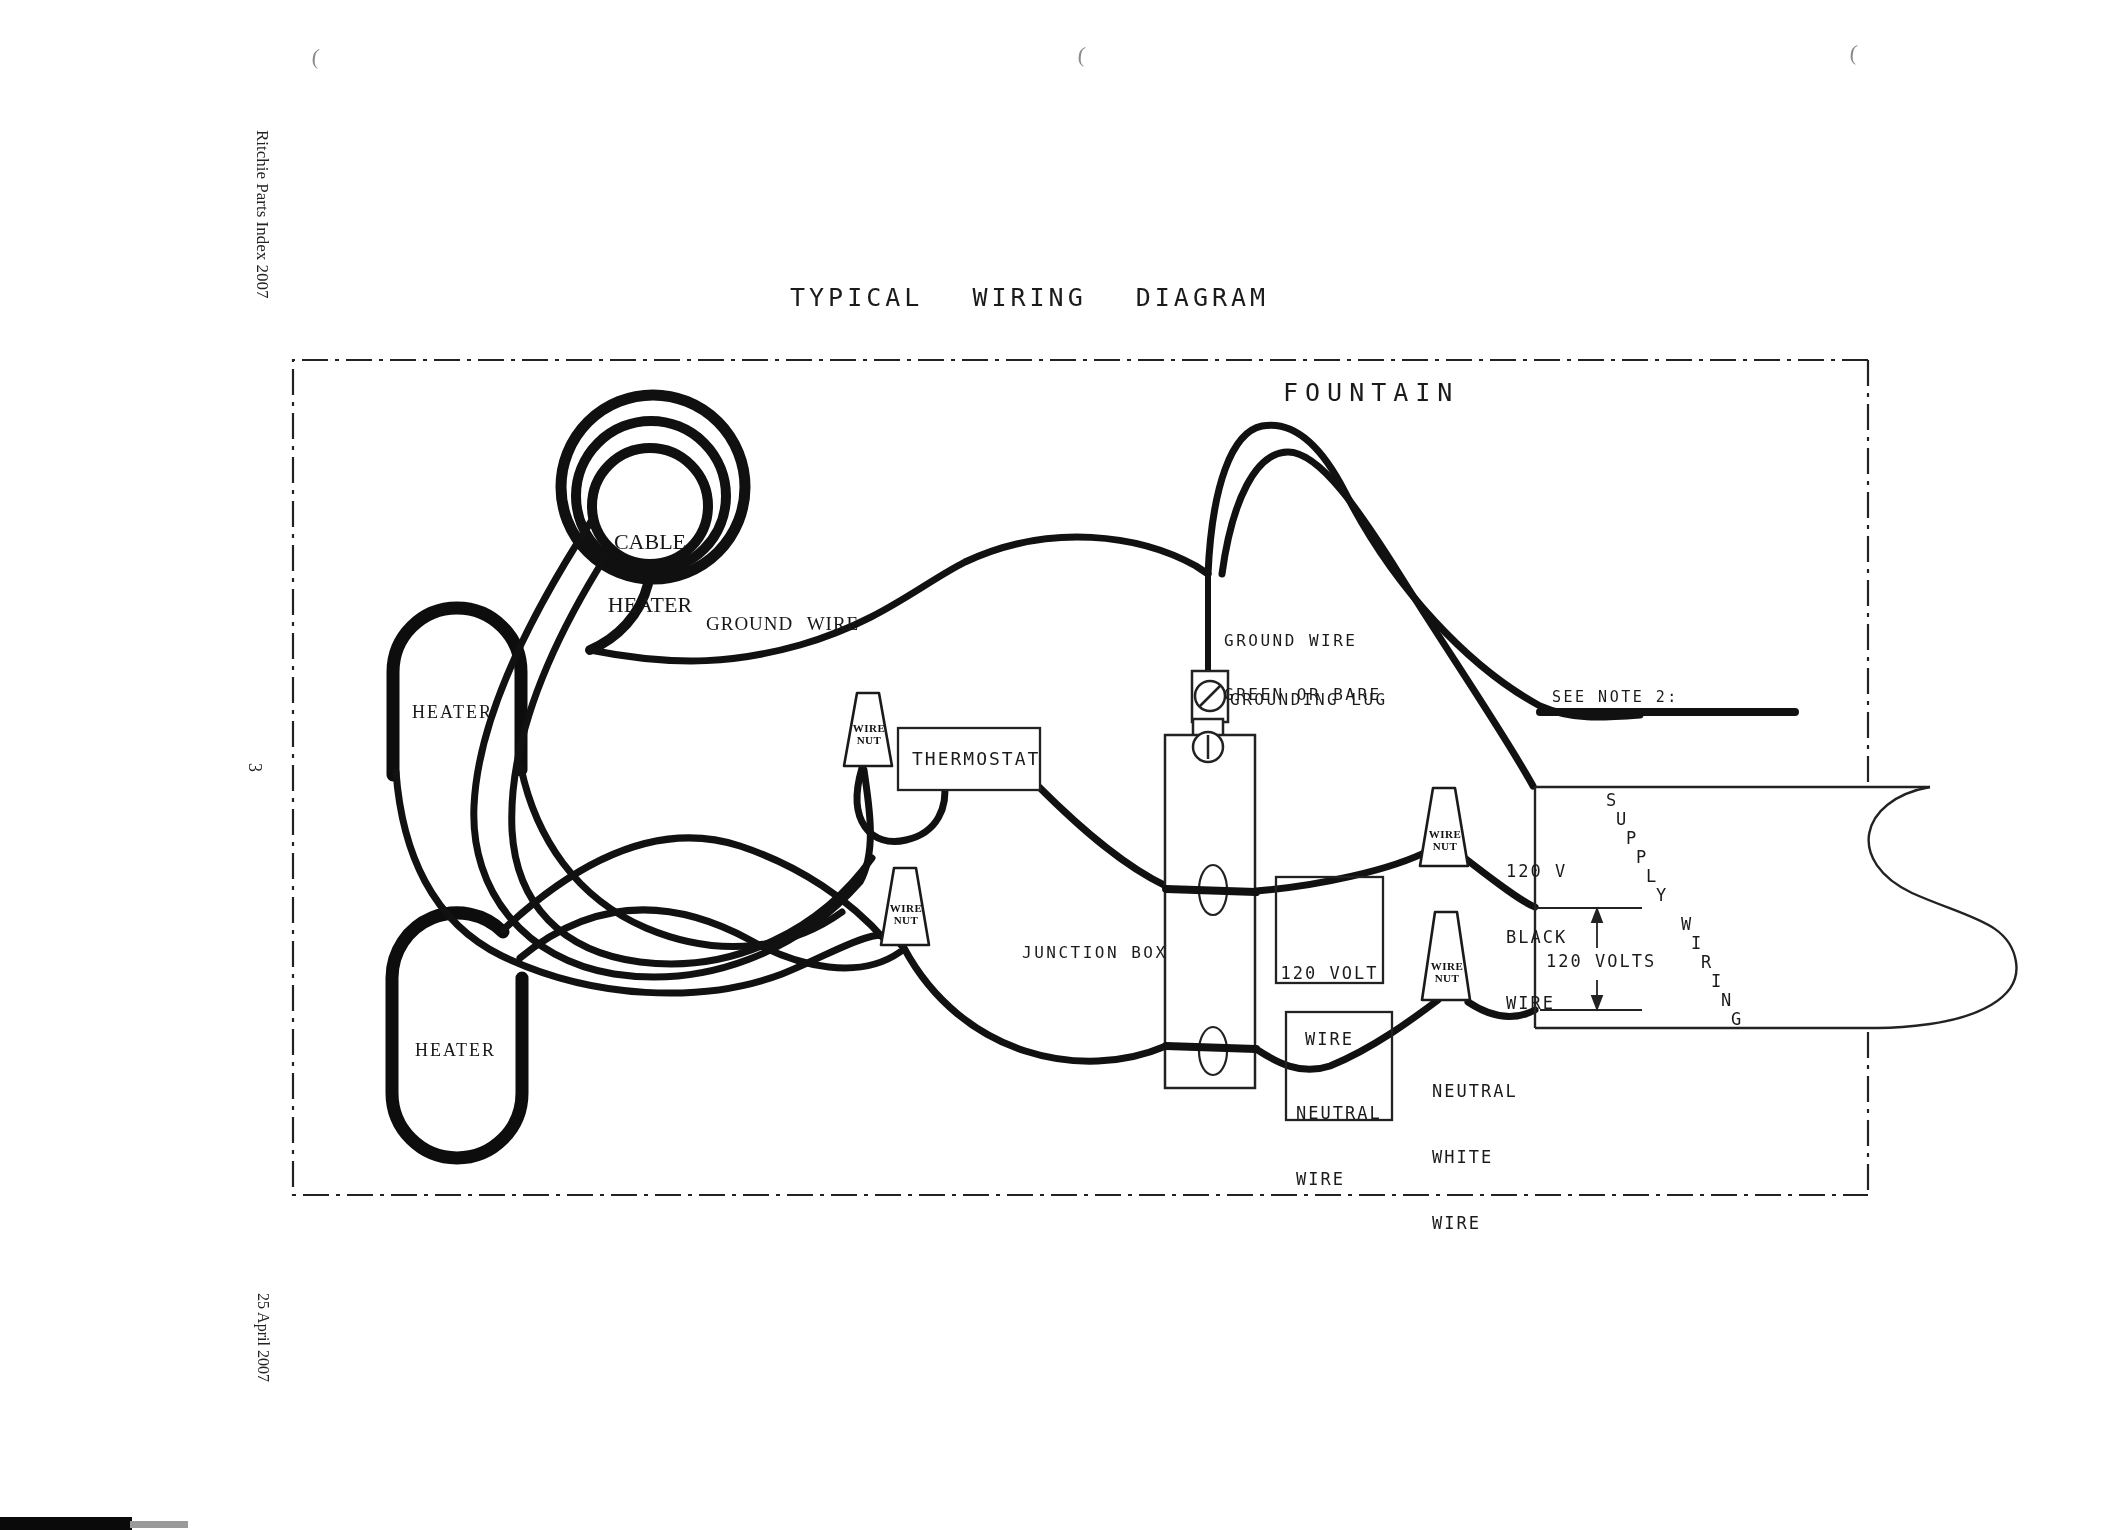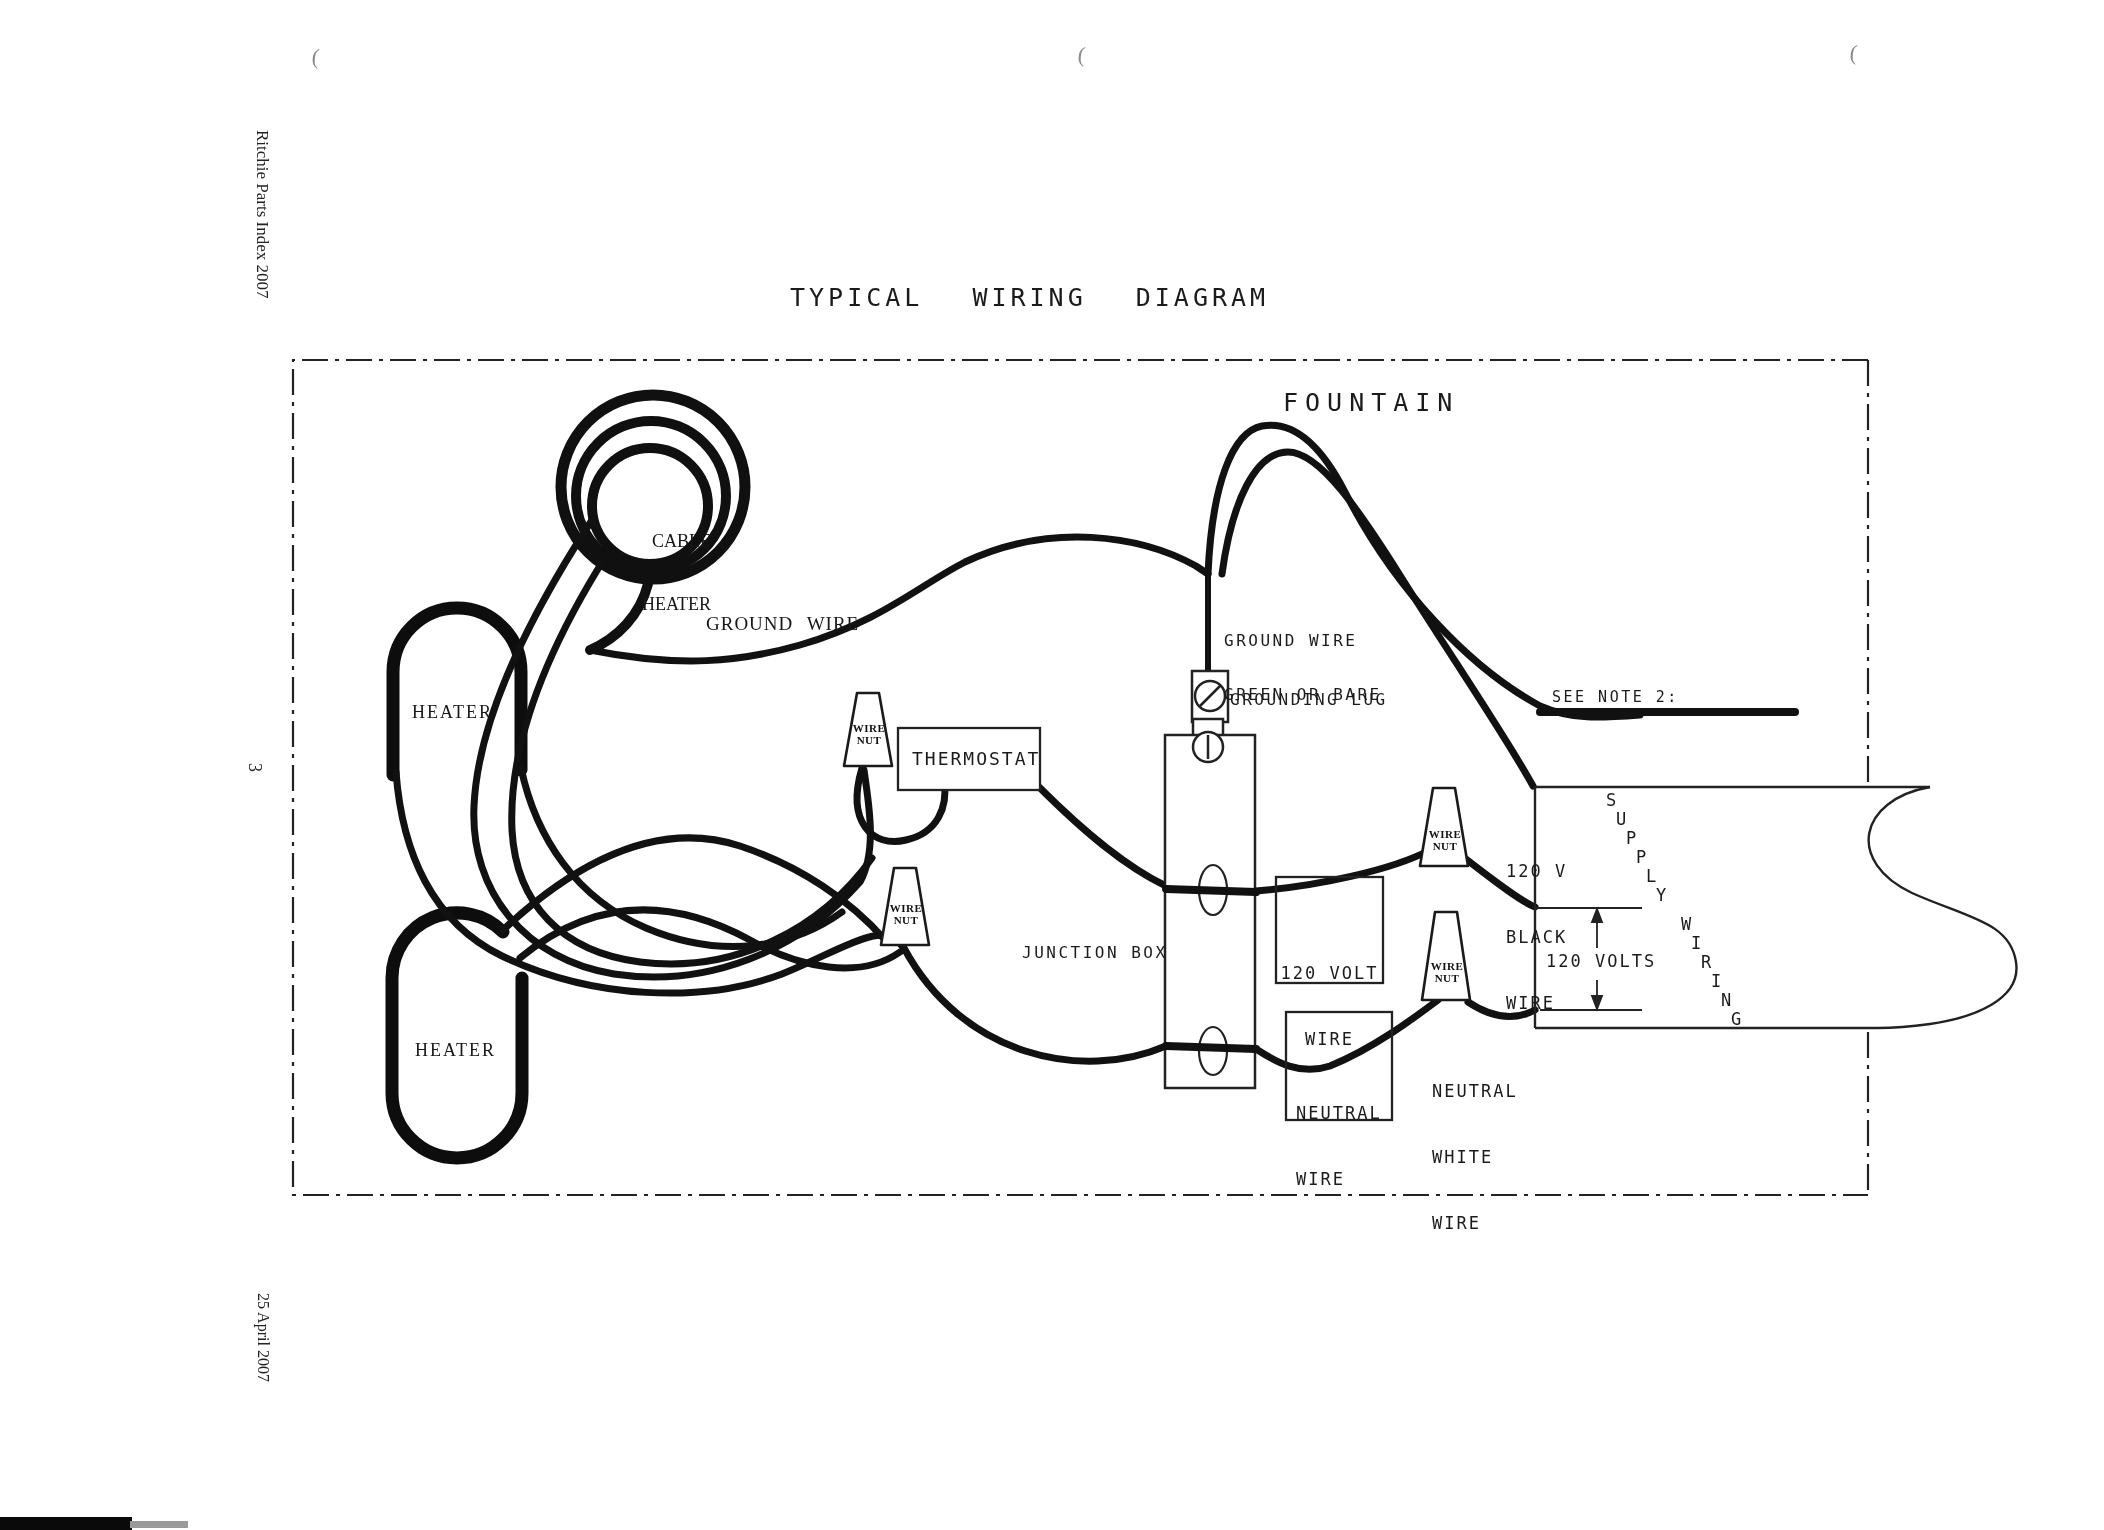--- a/index.html
+++ b/index.html
@@ -12,21 +12,21 @@
   .cad-title{font-size:25px;letter-spacing:4px;word-spacing:30px;}
   .cad-big{font-size:25px;letter-spacing:7px;}
   .cad-md{font-size:16px;letter-spacing:2.5px;line-height:18px;}
   .cad-sm{font-size:15px;letter-spacing:2.5px;}
   .cad-lab{font-size:17px;letter-spacing:2px;line-height:22px;}
   
   .ser{font-family:"Liberation Serif","DejaVu Serif",serif;color:#171717;white-space:pre;}
   .ser-note{font-size:20px;font-weight:bold;line-height:25px;letter-spacing:.5px;word-spacing:5px;}
   .ser-lab{font-size:19px;letter-spacing:1px;word-spacing:8px;}
   .ser-heater{font-size:18px;letter-spacing:2px;}
-  .ser-cable{font-size:18px;line-height:21px;text-align:right;}
+  .ser-cable{font-size:22px;line-height:21px;text-align:center;}
   .nut-txt{font-family:"Liberation Serif","DejaVu Serif",serif;font-weight:bold;font-size:11px;
            line-height:12px;text-align:center;letter-spacing:.5px;color:#111;}
   .margin-rot{writing-mode:vertical-rl;font-family:"Liberation Serif","DejaVu Serif",serif;color:#222;}
   .diag-col span{display:block;}
   .scan-mark{font-family:"Liberation Serif",serif;color:#8a8a8a;font-size:22px;transform:rotate(6deg);}
   .blackbar{background:#0a0a0a;}
   .graybar{background:#9a9a9a;}
 </style>
 </head>
 <body>
@@ -125,21 +125,21 @@
   <div class="abs margin-rot" style="left:244px;top:763px;font-size:18px;">3</div>
   <div class="abs margin-rot" style="left:254px;top:1293px;font-size:16px;">25 April 2007</div>
 
   <div class="abs scan-mark" style="left:312px;top:44px;">(</div>
   <div class="abs scan-mark" style="left:1078px;top:42px;">(</div>
   <div class="abs scan-mark" style="left:1850px;top:40px;">(</div>
   <div class="abs blackbar" style="left:0px;top:1517px;width:132px;height:13px;"></div>
   <div class="abs graybar" style="left:130px;top:1521px;width:58px;height:7px;"></div>
 
   <div class="abs cad cad-title" style="left:790px;top:283px;">TYPICAL WIRING DIAGRAM</div>
-  <div class="abs cad cad-big" style="left:1283px;top:388px;">FOUNTAIN</div>
+  <div class="abs cad cad-big" style="left:1283px;top:378px;">FOUNTAIN</div>
 
   <div class="abs ser ser-cable" style="left:589px;top:489px;width:122px;">
     <div>CABLE</div>
     <div>HEATER</div>
   </div>
 
   <div class="abs ser ser-lab" style="left:706px;top:613px;">GROUND WIRE</div>
   <div class="abs cad cad-md" style="left:1224px;top:596px;">
     <div>GROUND WIRE</div>
     <div>GREEN OR BARE</div>

